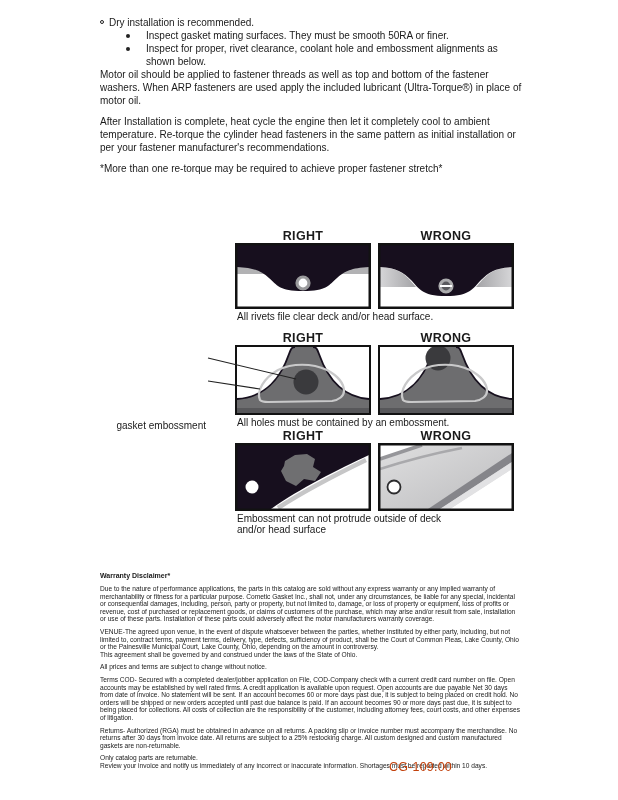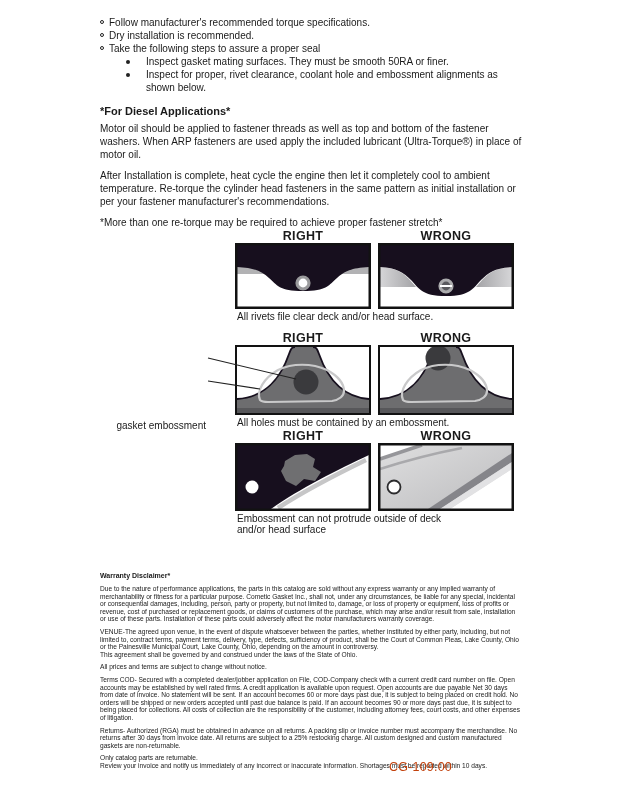--- a/index.html
+++ b/index.html
@@ -42,40 +42,31 @@
 </style>
 </head>
 <body>
 
 <div class="page">
 
   <div class="content">
 
     <div class="bullet-row">
       <span class="mk-o"></span>
-      <span>Follow manufacturer's recommended torque specifications.</span>
-    </div>
-    <div class="bullet-row">
-      <span class="mk-o"></span>
       <span>Dry installation is recommended.</span>
-    </div>
-    <div class="bullet-row">
-      <span class="mk-o"></span>
-      <span>Take the following steps to assure a proper seal</span>
     </div>
     <div class="bullet-row sub">
       <span class="mk-f"></span>
       <span>Inspect gasket mating surfaces.  They must be smooth 50RA or finer.</span>
     </div>
     <div class="bullet-row sub">
       <span class="mk-f"></span>
       <span>Inspect for proper, rivet clearance, coolant hole and embossment alignments as shown below.</span>
     </div>
 
-    <div class="diesel-heading">*For Diesel Applications*</div>
     <p class="para">Motor oil should be applied to fastener threads as well as top and bottom of the fastener washers. When ARP fasteners are used apply the included lubricant (Ultra-Torque®) in place of motor oil.</p>
     <p class="para">After Installation is complete, heat cycle the engine then let it completely cool to ambient temperature. Re-torque the cylinder head fasteners in the same pattern as initial installation or per your fastener manufacturer's recommendations.</p>
     <p class="para">*More than one re-torque may be required to achieve proper fastener stretch*</p>
   </div>
 
   <div class="dset dset1">
     <div class="dhead">
       <span>RIGHT</span>
       <span>WRONG</span>
     </div>

